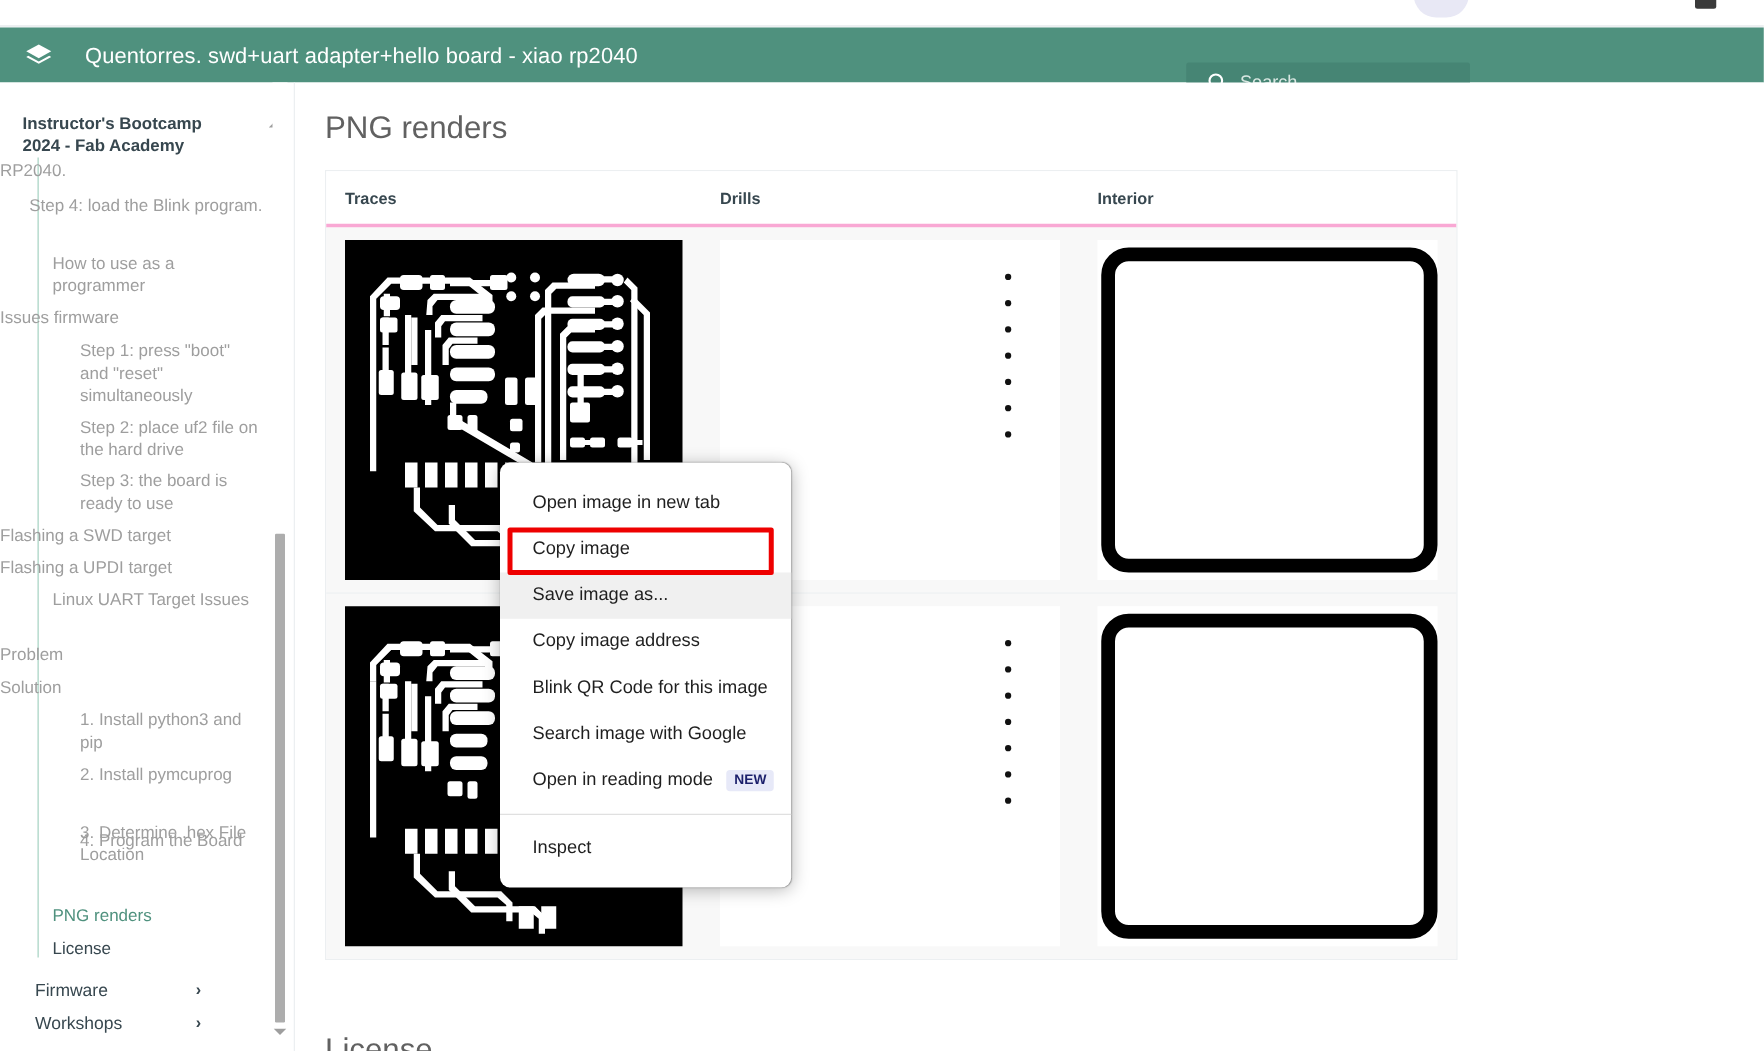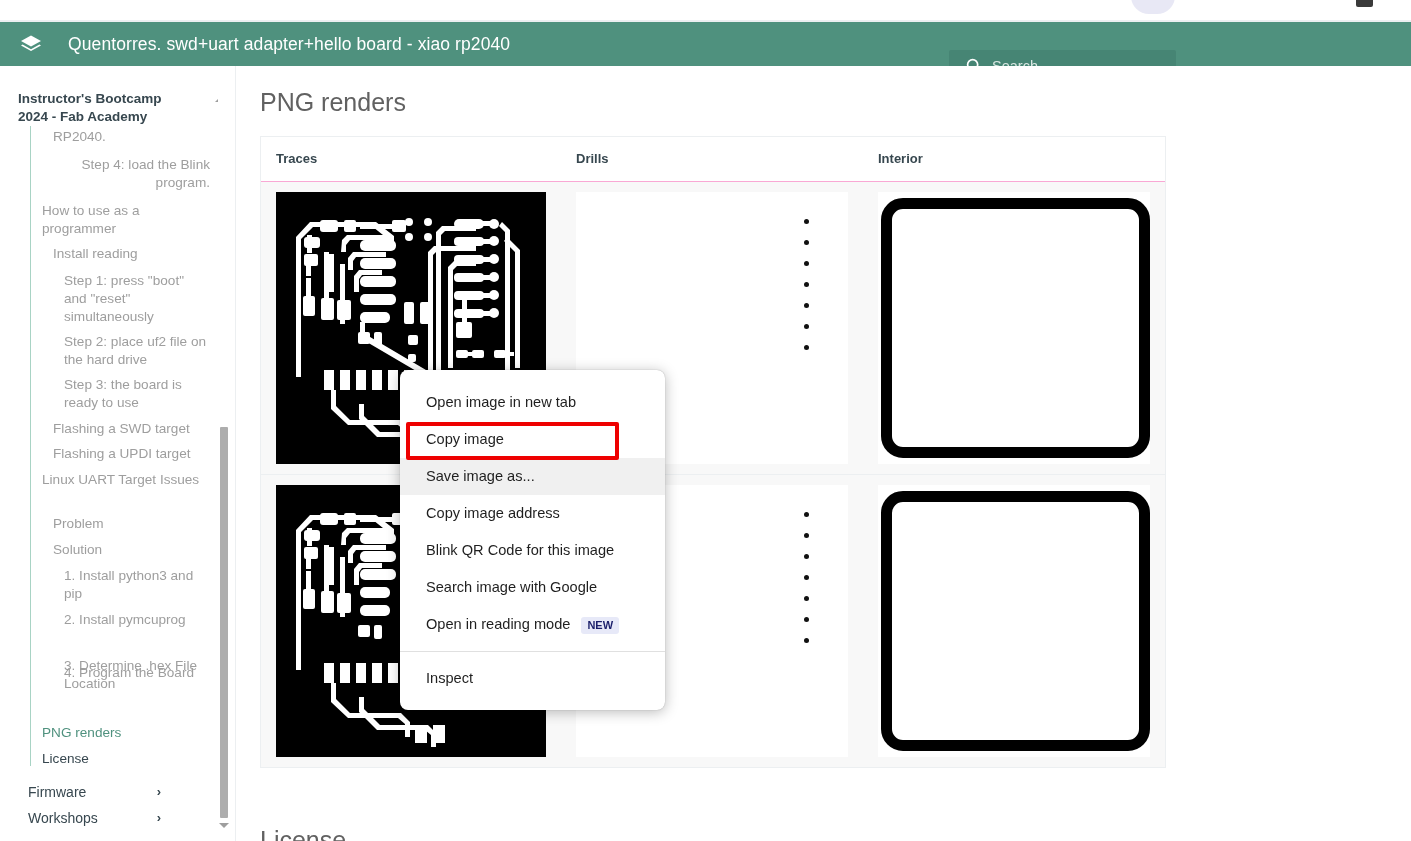--- a/index.html
+++ b/index.html
@@ -75,21 +75,21 @@
   #nav-rail {
     position: absolute; left: 30px; top: 60px; width: 1px; height: 640px;
     background: #a8d3c4;
   }
   .nav-item {
     position: absolute; left: 0; width: 210px;
     font-size: 13.6px; line-height: 18px; color: #9e9e9e;
     cursor: pointer;
   }
   .nav-item.lvl1 { padding-left: 42px; }
-  .nav-item.lvl2 { padding-left: 53px; }
+  .nav-item.lvl2 { }
   .nav-item.lvl3 { padding-left: 64px; }
   .nav-item.active { color: #4f917e; }
   .nav-item.dark { color: #37474f; }
 
   .nav-section {
     position: absolute; left: 0; width: 185px; height: 26px;
     font-size: 14px; color: #37474f; cursor: pointer;
   }
   .nav-section .lbl { position: absolute; left: 28px; top: 0; }
   .nav-section .chev {
@@ -128,21 +128,21 @@
     position: absolute; left: 24px; top: 760px;
     font-size: 25px; color: #616161; font-weight: normal;
   }
 
   
   #render-table {
     position: absolute; left: 24px; top: 70px; width: 906px;
     border: 1px solid #eceff1; background: #ffffff;
   }
   .tbl-head { display: flex; height: 45px; background: #ffffff;
-              border-bottom: 1px solid #f9a8d4; }
+              border-bottom: 3px solid #f9a8d4; }
   .tbl-head .cell {
     font-size: 13px; font-weight: bold; color: #37474f;
     padding: 14px 0 0 15px;
   }
   .tbl-row { display: flex; background: #f8f8f8; border-bottom: 1px solid #eceff1; }
   .tbl-row:last-child { border-bottom: none; }
   .c1 { width: 300px; } .c2 { width: 302px; } .c3 { width: 302px; }
   .cellpad { padding: 10px 0 10px 15px; }
 
   
@@ -153,21 +153,21 @@
                background: #111111; left: 228px; }
   .interior { width: 272px; height: 272px; background: #ffffff;
               position: relative; }
   .interior-shape { position: absolute; left: 3px; top: 6px;
                     width: 269px; height: 260px;
                     background: #ffffff; border: 11px solid #000000;
                     border-radius: 22px; }
 
   
   #ctx-menu {
-    position: absolute; left: 400px; top: 370px; width: 265px; height: 340px;
+    position: absolute; left: 400px; top: 370px; width: 233px; height: 340px;
     background: #ffffff; border-radius: 8px;
     box-shadow: 0 2px 14px rgba(0,0,0,0.28), 0 0 1px rgba(0,0,0,0.35);
     z-index: 60;
   }
   .ctx-item {
     position: relative; height: 37px; line-height: 37px;
     padding-left: 26px; font-size: 14.6px; color: #1f1f1f;
     white-space: nowrap; cursor: default;
   }
   .ctx-item.hl { background: #f0f0f0; }
@@ -213,21 +213,21 @@
 </div>
 
 <div id="sidebar">
   <div id="sidebar-title">Instructor's Bootcamp 2024 - Fab Academy</div>
   <div id="sidebar-collapse-arrow"></div>
   <div id="nav-rail"></div>
 
   <div class="nav-item lvl2" style="top:62px;">RP2040.</div>
   <div class="nav-item lvl2" style="top:90px;text-align:right;">Step 4: load the Blink program.</div>
   <div class="nav-item lvl1" style="top:136px;">How to use as a programmer</div>
-  <div class="nav-item lvl2" style="top:179px;">Install reading</div>
+  <div class="nav-item lvl2" style="top:179px;">Issues firmware</div>
   <div class="nav-item lvl3" style="top:206px;">Step 1: press "boot" and "reset" simultaneously</div>
   <div class="nav-item lvl3" style="top:267px;">Step 2: place uf2 file on the hard drive</div>
   <div class="nav-item lvl3" style="top:310px;">Step 3: the board is ready to use</div>
   <div class="nav-item lvl2" style="top:354px;">Flashing a SWD target</div>
   <div class="nav-item lvl2" style="top:379px;">Flashing a UPDI target</div>
   <div class="nav-item lvl1" style="top:405px;">Linux UART Target Issues</div>
   <div class="nav-item lvl2" style="top:449px;">Problem</div>
   <div class="nav-item lvl2" style="top:475px;">Solution</div>
   <div class="nav-item lvl3" style="top:501px;">1. Install python3 and pip</div>
   <div class="nav-item lvl3" style="top:545px;">2. Install pymcuprog</div>

